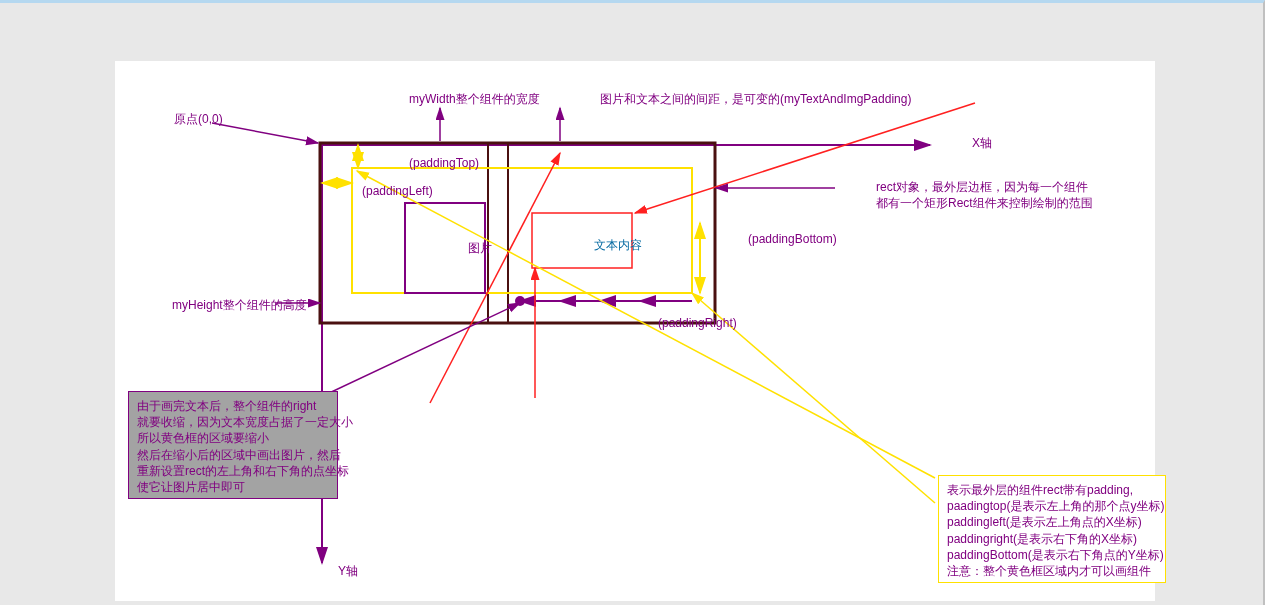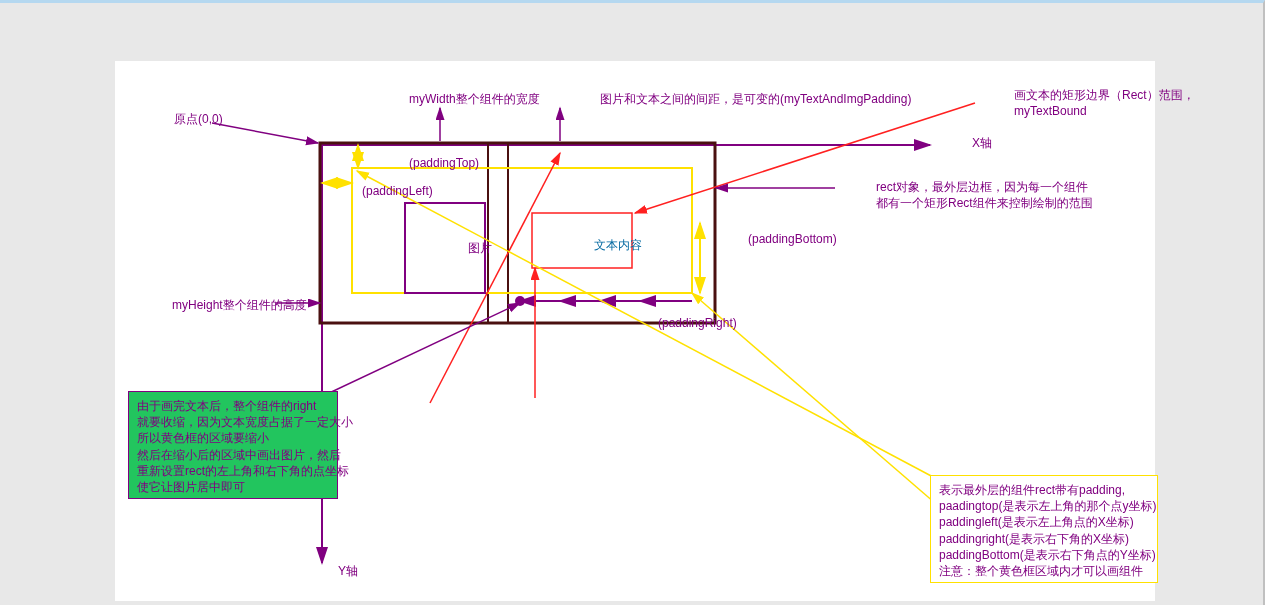--- a/index.html
+++ b/index.html
@@ -38,22 +38,22 @@
     color: #800080;
     white-space: pre;
     line-height: 1.35;
     padding-left: 36px;
   }
   .lbl.red { color: #0369a1; }
   .box {
     position: absolute;
     box-sizing: border-box;
   }
-  .box.purple { border: 1.5px solid #800080; background: #22c55e; }
-  .box.yellow-border { border: 1.5px solid #ffe100; background: #fff; }
+  .box.purple { border: 1.5px solid #800080; background: #a3a3a3; }
+  .box.yellow-border { border: 1.5px solid #ffe100; background: #fff; margin-left: 8px; }
   .box.red-border { border: 1.5px solid #ff2020; background: #fff; }
   .box-content { padding: 6px 8px; }
 </style>
 </head>
 <body>
 
 <div class="canvas-wrap">
   <div class="white-area"></div>
 
   <svg class="overlay" viewBox="0 0 1265 605">
@@ -131,22 +131,20 @@
   <span class="lbl" style="left:564px;top:88px">图片和文本之间的间距，是可变的(myTextAndImgPadding)</span>
   <span class="lbl" style="left:373px;top:152px">(paddingTop)</span>
   <span class="lbl" style="left:326px;top:180px">(paddingLeft)</span>
   <span class="lbl" style="left:622px;top:312px">(paddingRight)</span>
   <span class="lbl" style="left:712px;top:228px">(paddingBottom)</span>
   <span class="lbl" style="left:136px;top:294px">myHeight整个组件的高度</span>
   <span class="lbl" style="left:432px;top:237px">图片</span>
   <span class="lbl red" style="left:558px;top:234px">文本内容</span>
   <span class="lbl" style="left:936px;top:132px">X轴</span>
   <span class="lbl" style="left:302px;top:560px">Y轴</span>
-  <span class="lbl" style="left:978px;top:84px">画文本的矩形边界（Rect）范围，
-myTextBound</span>
   <span class="lbl" style="left:840px;top:176px">rect对象，最外层边框，因为每一个组件
 都有一个矩形Rect组件来控制绘制的范围</span>
 
   <div class="box purple" style="left:128px;top:388px;width:210px;height:108px">
     <div class="box-content lbl" style="position:static">由于画完文本后，整个组件的right
 就要收缩，因为文本宽度占据了一定大小
 所以黄色框的区域要缩小
 然后在缩小后的区域中画出图片，然后
 重新设置rect的左上角和右下角的点坐标
 使它让图片居中即可</div>

